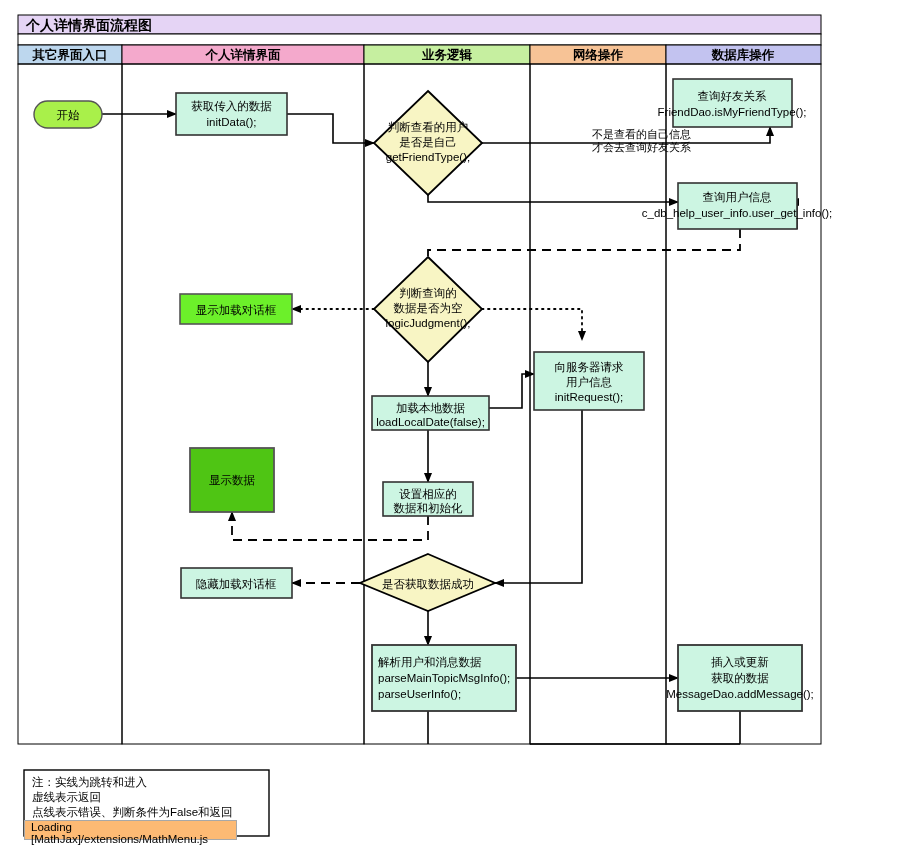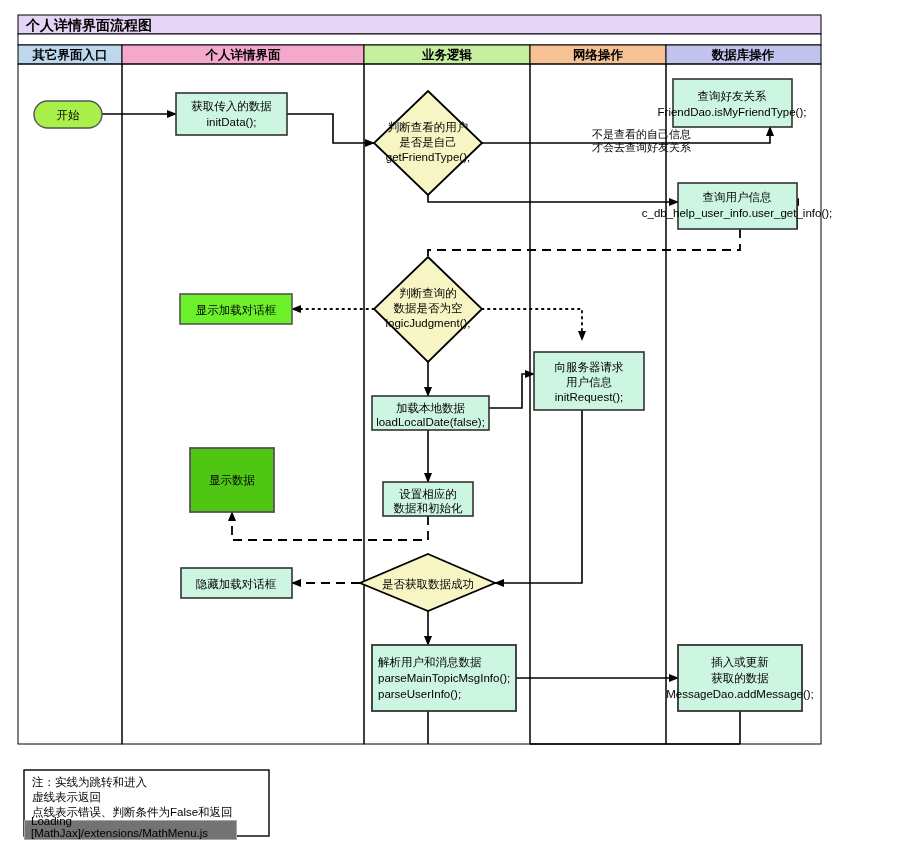--- a/index.html
+++ b/index.html
@@ -7,22 +7,22 @@
        font-family:"Liberation Sans","DejaVu Sans",sans-serif;color:#000;}
   #root{position:relative;width:899px;height:856px;}
   svg{position:absolute;left:0;top:0;}
   .ttl-text{font-size:14px;font-weight:bold;}
   .hdr-text{font-size:12.5px;font-weight:bold;}
   .node-text{font-size:11.5px;}
   .ann-text{font-size:11px;}
   .legend-text{font-size:11.5px;}
   .status-text{font-size:11.5px;}
   #statusbar{position:absolute;left:24px;top:820px;width:213px;height:20px;
-     background:#737373;border:1px solid #a8a8a8;box-sizing:border-box;
-     display:flex;align-items:flex-end;padding-left:6px;}
+     background:#fdba74;border:1px solid #a8a8a8;box-sizing:border-box;
+     display:flex;align-items:flex-start;padding-left:6px;}
 </style>
 </head>
 <body>
 
 <div id="root">
 
 <svg width="899" height="856" viewBox="0 0 899 856">
   <defs>
     <marker id="arr" markerWidth="10" markerHeight="8" refX="9" refY="4" orient="auto" markerUnits="userSpaceOnUse">
       <path d="M0,0 L10,4 L0,8 z" fill="#000"></path>

